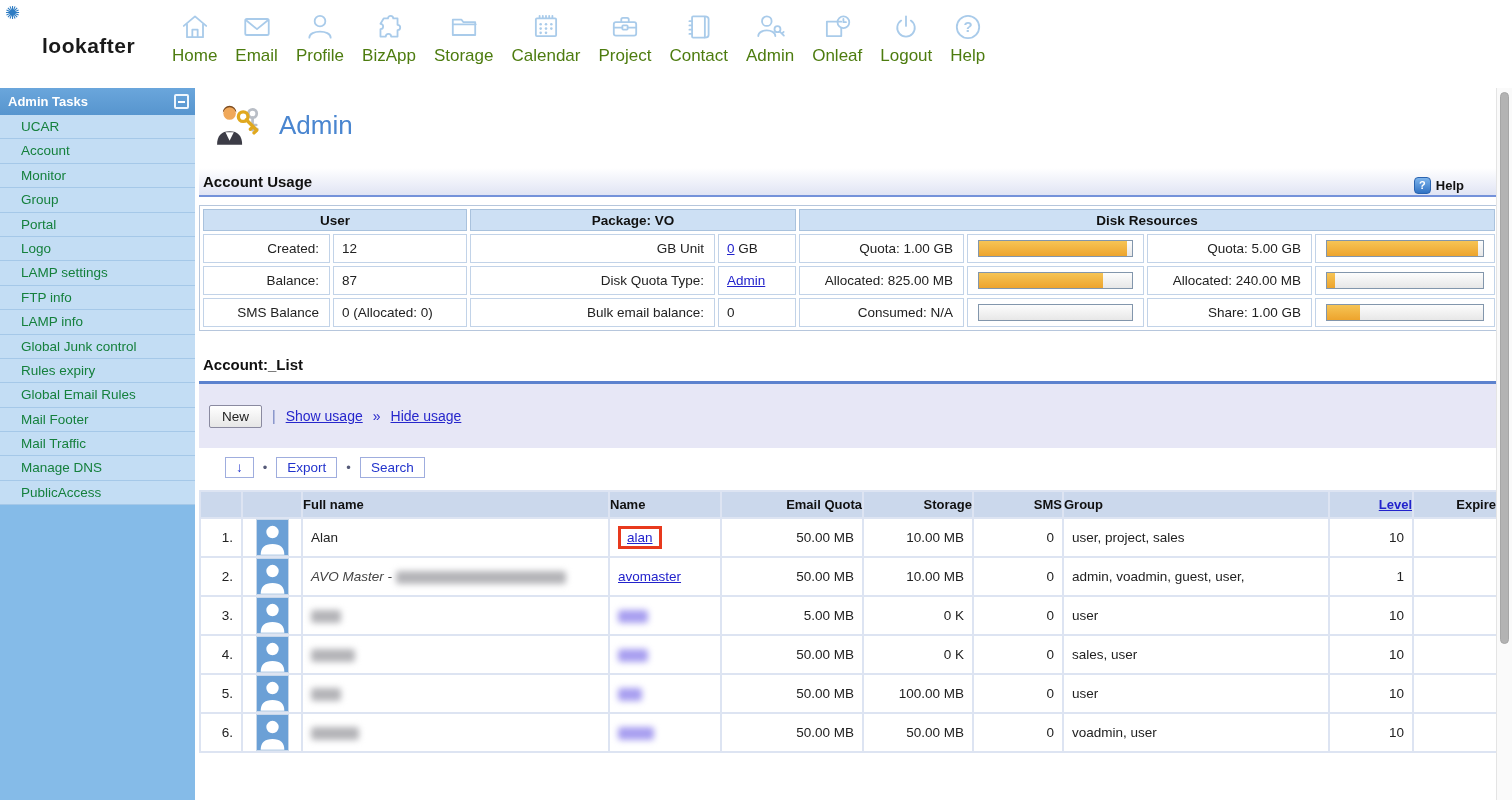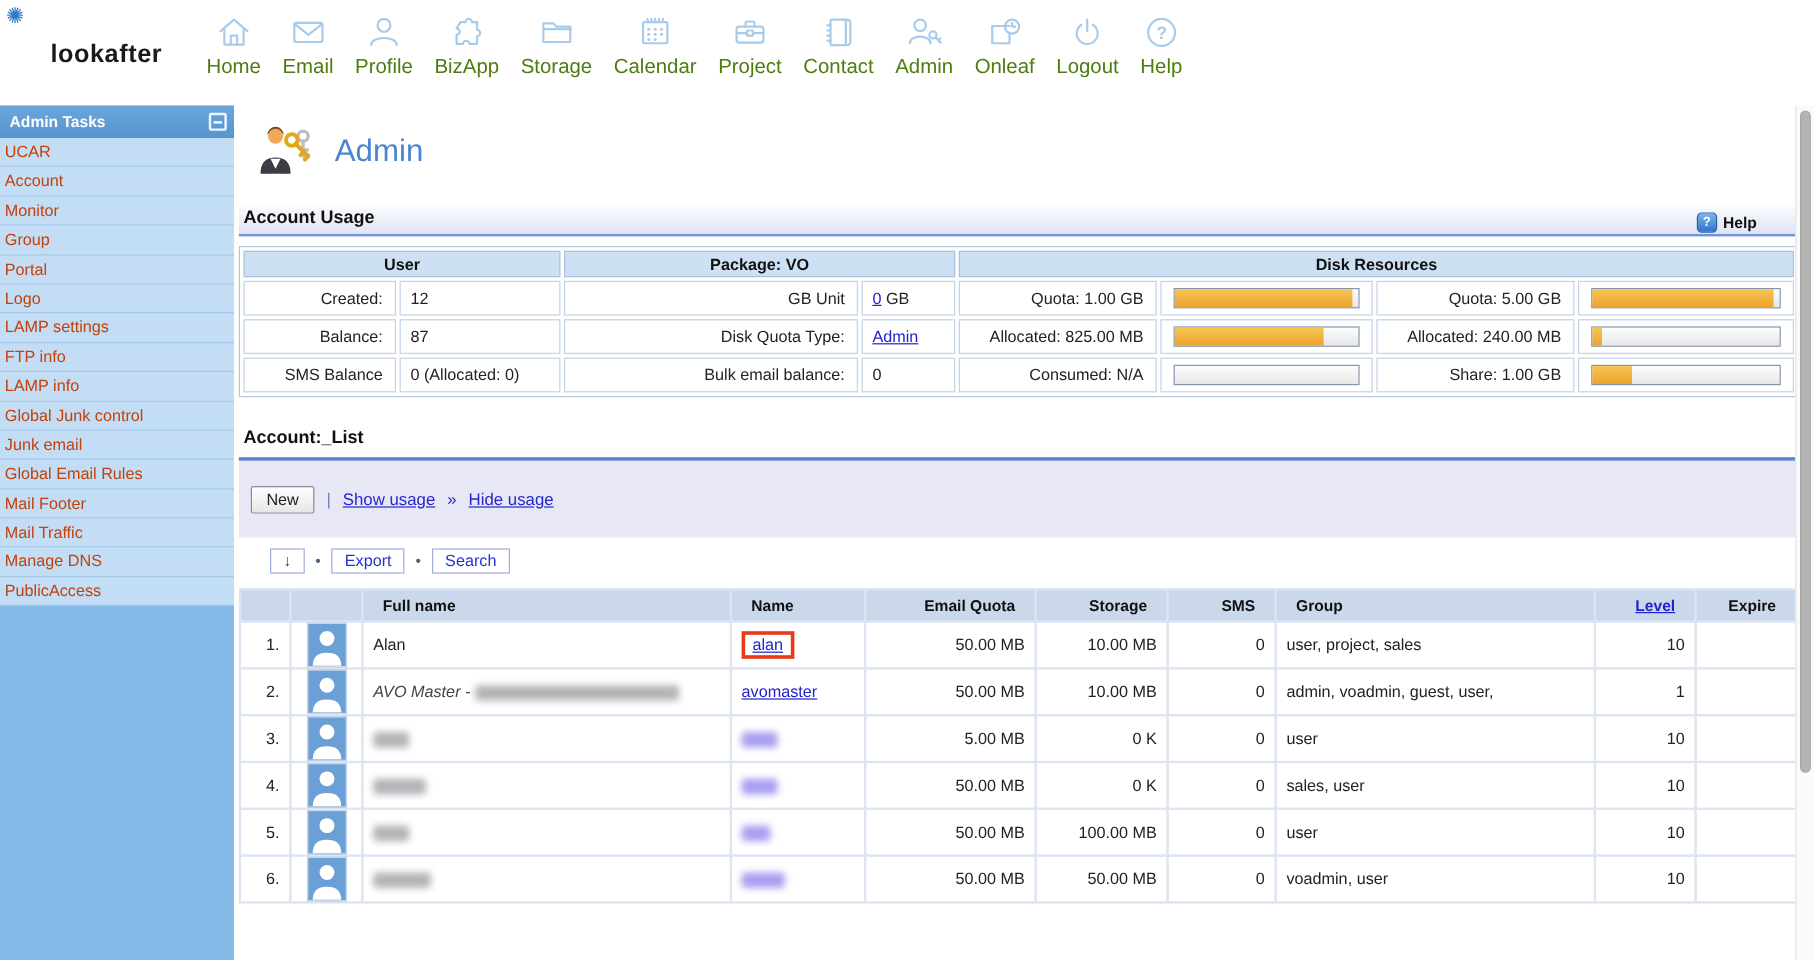--- a/index.html
+++ b/index.html
@@ -21,21 +21,21 @@
   .nav-label { font-size:17px; color:#4d7c0f; }
 
   
   .sidebar { position:absolute; left:0; top:88px; width:195px; height:712px; background:#85bbe8; }
   .sb-head { height:27px; background:linear-gradient(#6aa6dc,#5795ce); color:#fff;
     font-size:13px; font-weight:bold; line-height:27px; padding-left:8px; position:relative; }
   .sb-collapse { position:absolute; right:6px; top:6px; width:15px; height:15px;
     border:2px solid #eef6fd; border-radius:2px; cursor:pointer; }
   .sb-collapse::after { content:""; position:absolute; left:2px; top:4.5px; width:7px; height:2px; background:#fff; }
   .sb-item { height:24.4px; line-height:24px; background:#c3ddf4; border-bottom:1px solid #a5c8e8;
-    color:#c2410c; font-size:13.5px; padding-left:4px; cursor:pointer; }
+    color:#15803d; font-size:13.5px; padding-left:21px; cursor:pointer; }
 
   
   .scrollbar { position:absolute; right:0; top:88px; width:16px; height:712px;
     background:#fafafa; border-left:1px solid #e4e4e4; }
   .scroll-thumb { position:absolute; left:3px; top:4px; width:9px; height:552px;
     background:#b3b3b3; border:1px solid #a6a6a6; border-radius:5px; }
 
   
   .main { position:absolute; left:195px; top:88px; width:1301px; height:712px; background:#fff; padding-left:4px; }
 
@@ -76,21 +76,21 @@
   .tb-link { color:#2626cc; font-size:14px; text-decoration:underline; cursor:pointer; }
   .tb-chev { color:#2626cc; font-size:14px; }
 
   .actions { display:flex; align-items:center; gap:9px; padding:9px 0 0 26px; }
   .btn-sm { background:#fff; border:1px solid #9fadde; color:#2233cc; font-size:13.5px;
     padding:2px 10px; cursor:pointer; font-family:inherit; }
   .dot { color:#555a78; font-size:13px; }
 
   .list { margin-top:12px; border-collapse:separate; border-spacing:2px;
     background:#dde4f2; width:1299px; table-layout:fixed; }
-  .list th { background:#cbd8ec; font-size:13px; font-weight:bold; color:#111; height:25px; padding:0 16px; }
+  .list th { background:#cbd8ec; font-size:13px; font-weight:bold; color:#111; height:25px; padding:0 0; }
   .list td { background:#fff; height:37px; font-size:13.5px; color:#222; padding:0 8px; }
   .al { text-align:left; }  .ar { text-align:right; }  .ac { text-align:right; }
   .avatar { width:33px; height:37px; margin:0 auto; background:#6ba0d6; border:1px solid #c8d8ea; }
   .redbox { display:inline-block; border:3px solid #e8391d; padding:1px 6px; background:#fff; }
   .it { font-style:italic; color:#444; }
   .blur { display:inline-block; height:13px; border-radius:3px; filter:blur(3px); vertical-align:middle; }
   .blur.g { background:#b4b4b8; }
   .blur.p { background:#a89ff0; }
 </style>
 </head>
@@ -209,21 +209,21 @@
   <div class="sb-item">UCAR</div>
   <div class="sb-item">Account</div>
   <div class="sb-item">Monitor</div>
   <div class="sb-item">Group</div>
   <div class="sb-item">Portal</div>
   <div class="sb-item">Logo</div>
   <div class="sb-item">LAMP settings</div>
   <div class="sb-item">FTP info</div>
   <div class="sb-item">LAMP info</div>
   <div class="sb-item">Global Junk control</div>
-  <div class="sb-item">Junk email</div>
+  <div class="sb-item">Rules expiry</div>
   <div class="sb-item">Global Email Rules</div>
   <div class="sb-item">Mail Footer</div>
   <div class="sb-item">Mail Traffic</div>
   <div class="sb-item">Manage DNS</div>
   <div class="sb-item">PublicAccess</div>
 </div>
 
 <div class="main">
 
   <div class="admin-hdr">

